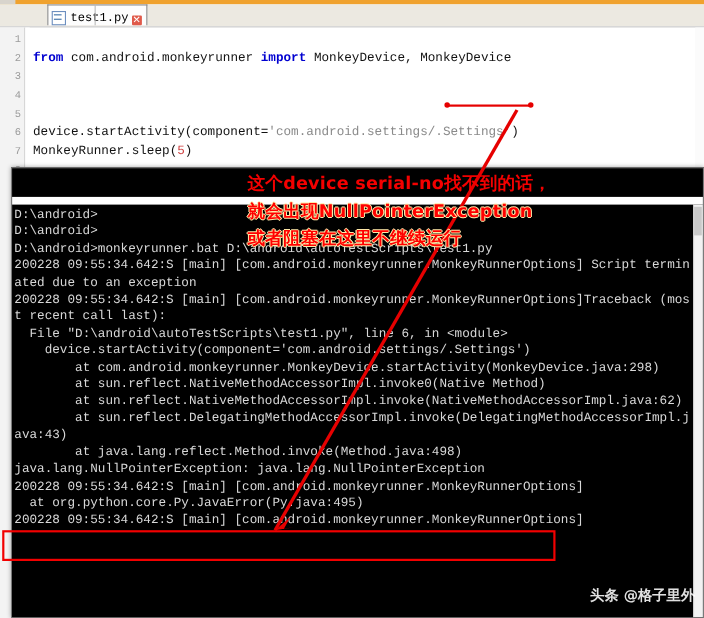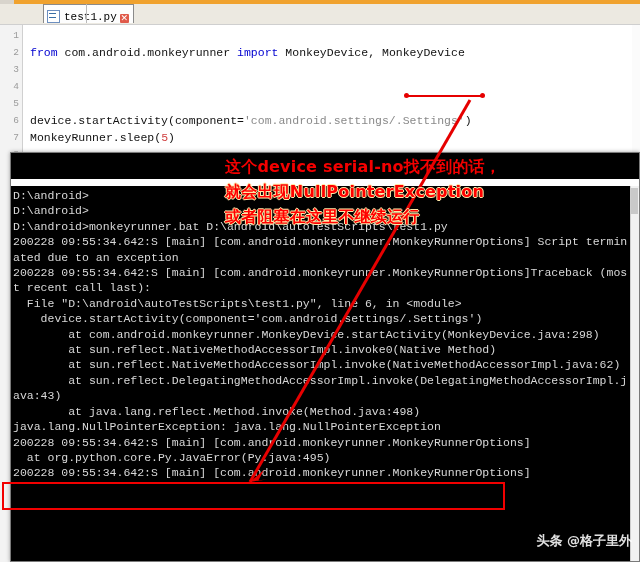--- a/index.html
+++ b/index.html
@@ -34,21 +34,21 @@
            border-top:1px solid #cfcfcf;}
   .gutter{position:absolute;left:0;top:0;width:22px;height:538px;background:#f3f3f3;
           border-right:1px solid #d0d0d0;}
   .gutter .ln{position:absolute;right:3px;font-family:"Liberation Mono",monospace;font-size:9.5px;
               color:#9b9b9b;line-height:17px;}
   .codemark{position:absolute;left:23px;top:0;width:4px;height:538px;background:#ffffff;}
   .code{position:absolute;left:30px;top:0;width:600px;height:538px;
         font-family:"Liberation Mono",monospace;font-size:11.5px;color:#111;
         line-height:17px;white-space:pre;}
   .code .cl{position:absolute;left:0;white-space:pre;}
-  .kw{color:#0000d0;font-weight:normal;}
+  .kw{color:#0000d0;font-weight:bold;}
   .str{color:#8a8a8a;}
   .num{color:#d04040;}
   .curline{position:absolute;left:23px;width:607px;height:14px;background:#e8e8f8;
            border-top:1px solid #c8c8e4;border-bottom:1px solid #c8c8e4;}
   .ed-scroll-v{position:absolute;right:0;top:0;width:8px;height:538px;background:#fbfbfb;}
 
   
   .serial-underline{position:absolute;height:2px;background:#e60000;}
   .serial-dot{position:absolute;width:5px;height:5px;border-radius:50%;background:#e60000;}
 

